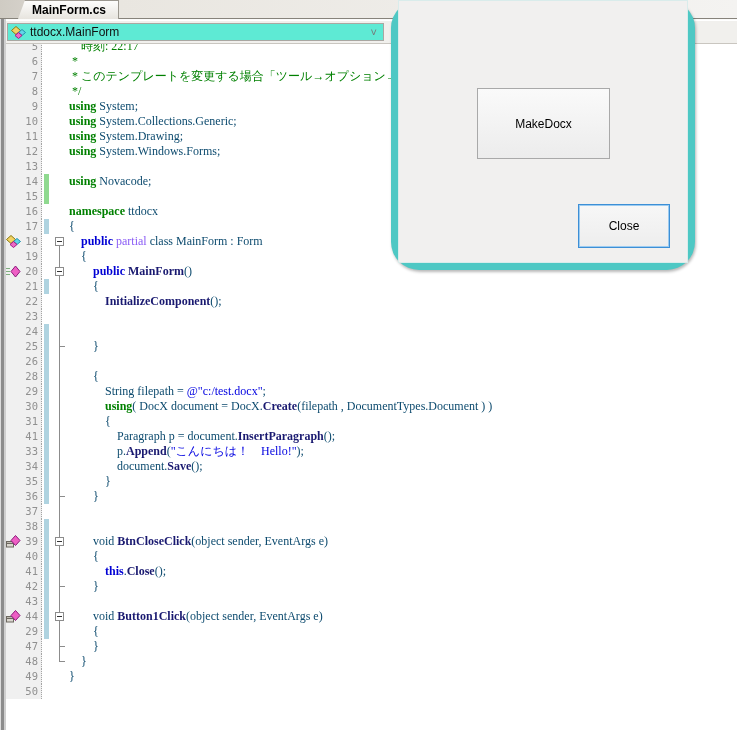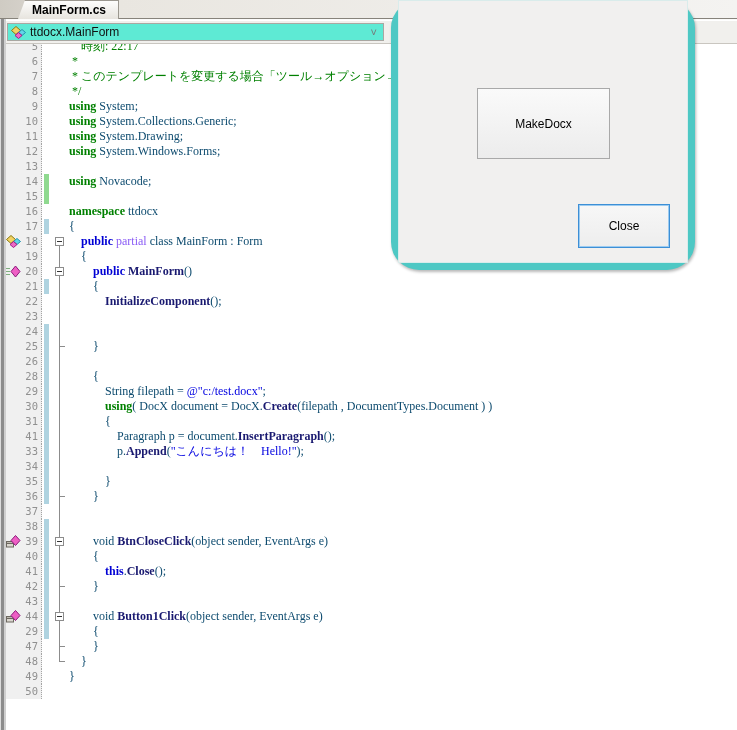--- a/index.html
+++ b/index.html
@@ -136,21 +136,21 @@
         <div class="ed-line"><span class="g-icon"></span><span class="g-num">23</span><span class="g-bar"></span><span class="g-fold"><div class="fv"></div></span><span class="code"></span></div>
         <div class="ed-line"><span class="g-icon"></span><span class="g-num">24</span><span class="g-bar"><span class="mark b"></span></span><span class="g-fold"><div class="fv"></div></span><span class="code"></span></div>
         <div class="ed-line"><span class="g-icon"></span><span class="g-num">25</span><span class="g-bar"><span class="mark b"></span></span><span class="g-fold"><div class="fv"></div><div class="ftick"></div></span><span class="code"><span class="t-pl">        }</span></span></div>
         <div class="ed-line"><span class="g-icon"></span><span class="g-num">26</span><span class="g-bar"><span class="mark b"></span></span><span class="g-fold"><div class="fv"></div></span><span class="code"></span></div>
         <div class="ed-line"><span class="g-icon"></span><span class="g-num">28</span><span class="g-bar"><span class="mark b"></span></span><span class="g-fold"><div class="fv"></div></span><span class="code"><span class="t-pl">        {</span></span></div>
         <div class="ed-line"><span class="g-icon"></span><span class="g-num">29</span><span class="g-bar"><span class="mark b"></span></span><span class="g-fold"><div class="fv"></div></span><span class="code"><span class="t-pl">            String filepath = </span><span class="t-s">@"c:/test.docx"</span><span class="t-pl">;</span></span></div>
         <div class="ed-line"><span class="g-icon"></span><span class="g-num">30</span><span class="g-bar"><span class="mark b"></span></span><span class="g-fold"><div class="fv"></div></span><span class="code"><span class="t-pl">            </span><span class="t-kg">using</span><span class="t-pl">( DocX document = DocX.</span><span class="t-m">Create</span><span class="t-pl">(filepath , DocumentTypes.Document ) )</span></span></div>
         <div class="ed-line"><span class="g-icon"></span><span class="g-num">31</span><span class="g-bar"><span class="mark b"></span></span><span class="g-fold"><div class="fv"></div></span><span class="code"><span class="t-pl">            {</span></span></div>
         <div class="ed-line"><span class="g-icon"></span><span class="g-num">41</span><span class="g-bar"><span class="mark b"></span></span><span class="g-fold"><div class="fv"></div></span><span class="code"><span class="t-pl">                Paragraph p = document.</span><span class="t-m">InsertParagraph</span><span class="t-pl">();</span></span></div>
         <div class="ed-line"><span class="g-icon"></span><span class="g-num">33</span><span class="g-bar"><span class="mark b"></span></span><span class="g-fold"><div class="fv"></div></span><span class="code"><span class="t-pl">                p.</span><span class="t-m">Append</span><span class="t-pl">(</span><span class="t-s">"こんにちは！　Hello!"</span><span class="t-pl">);</span></span></div>
-        <div class="ed-line"><span class="g-icon"></span><span class="g-num">34</span><span class="g-bar"><span class="mark b"></span></span><span class="g-fold"><div class="fv"></div></span></div>
+        <div class="ed-line"><span class="g-icon"></span><span class="g-num">34</span><span class="g-bar"><span class="mark b"></span></span><span class="g-fold"><div class="fv"></div></span><span class="code"><span class="t-pl">                document.</span><span class="t-m">Save</span><span class="t-pl">();</span></span></div>
         <div class="ed-line"><span class="g-icon"></span><span class="g-num">35</span><span class="g-bar"><span class="mark b"></span></span><span class="g-fold"><div class="fv"></div></span><span class="code"><span class="t-pl">            }</span></span></div>
         <div class="ed-line"><span class="g-icon"></span><span class="g-num">36</span><span class="g-bar"><span class="mark b"></span></span><span class="g-fold"><div class="fv"></div><div class="ftick"></div></span><span class="code"><span class="t-pl">        }</span></span></div>
         <div class="ed-line"><span class="g-icon"></span><span class="g-num">37</span><span class="g-bar"></span><span class="g-fold"><div class="fv"></div></span><span class="code"></span></div>
         <div class="ed-line"><span class="g-icon"></span><span class="g-num">38</span><span class="g-bar"><span class="mark b"></span></span><span class="g-fold"><div class="fv"></div></span><span class="code"></span></div>
         <div class="ed-line"><span class="g-icon"><svg style="position:absolute;left:0;top:1px" width="15" height="13" viewBox="0 0 15 13">
               <rect x="0.5" y="6.5" width="7" height="5.5" fill="#DBD7CF" stroke="#6B675F"></rect>
               <rect x="0.5" y="6.5" width="7" height="2" fill="#BFBAB0" stroke="#6B675F"></rect>
               <polygon points="9.5,0.5 14,5.5 9.5,10.5 5,5.5" fill="#EE5FC4" stroke="#8B1A7B"></polygon>
             </svg></span><span class="g-num">39</span><span class="g-bar"><span class="mark b"></span></span><span class="g-fold"><div class="fv"></div><div class="fbox"></div></span><span class="code"><span class="t-pl">        </span><span class="t-kr">void</span><span class="t-pl"> </span><span class="t-m">BtnCloseClick</span><span class="t-pl">(</span><span class="t-kr">object</span><span class="t-pl"> sender, EventArgs e)</span></span></div>
         <div class="ed-line"><span class="g-icon"></span><span class="g-num">40</span><span class="g-bar"><span class="mark b"></span></span><span class="g-fold"><div class="fv"></div></span><span class="code"><span class="t-pl">        {</span></span></div>

